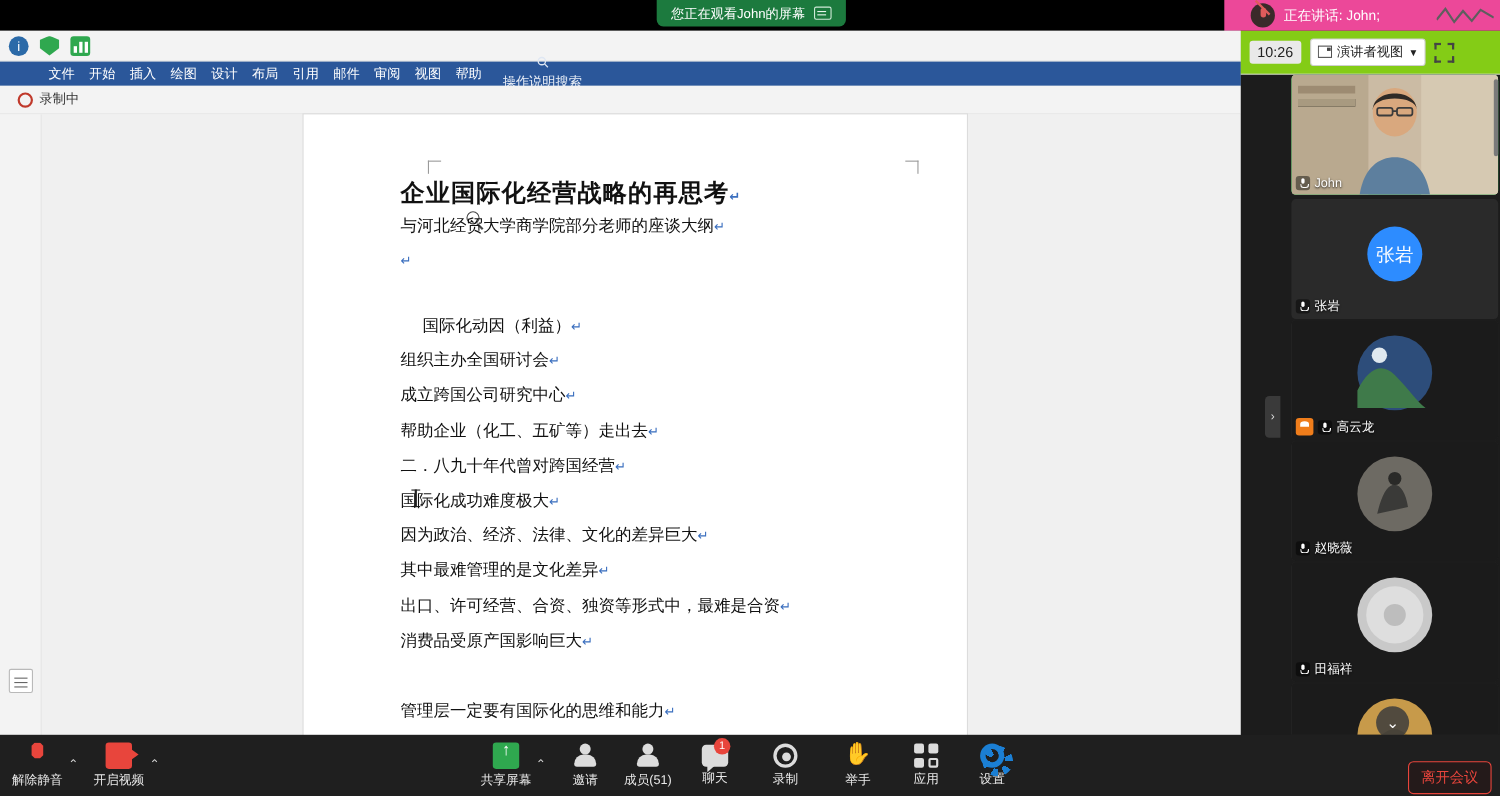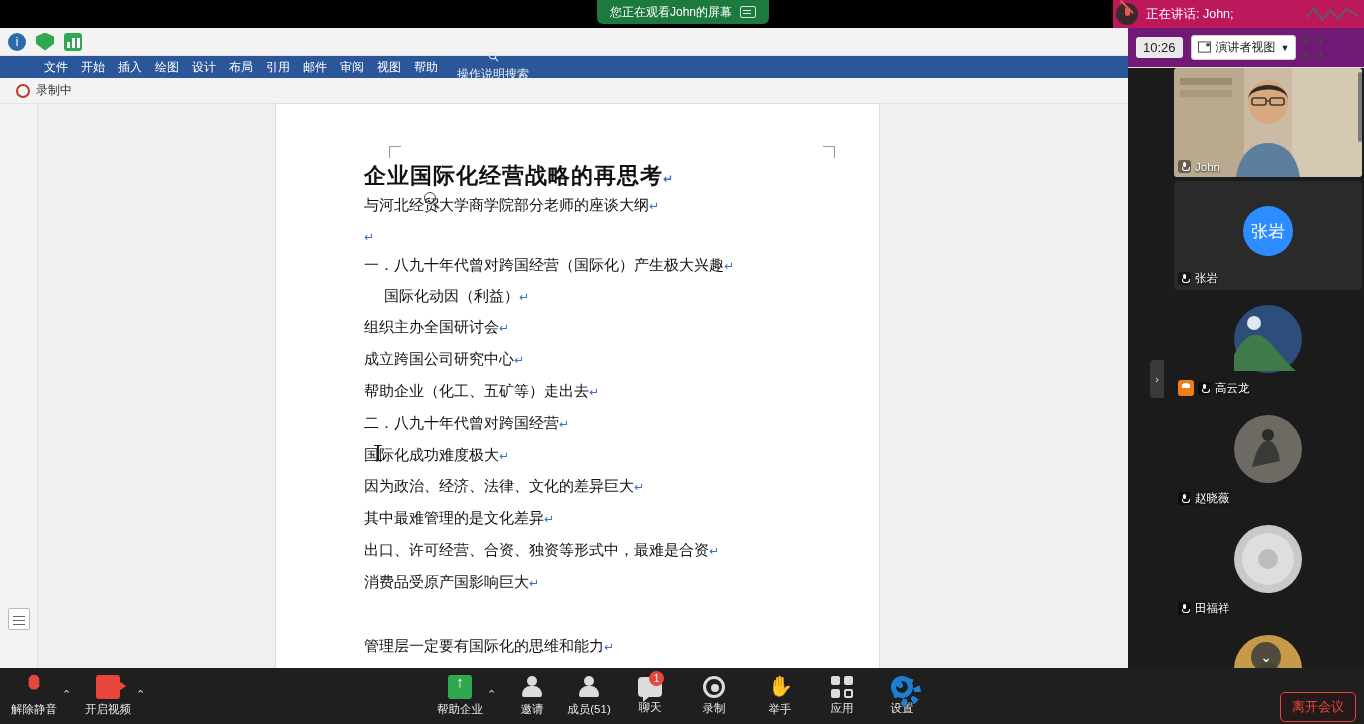--- a/index.html
+++ b/index.html
@@ -25,21 +25,21 @@
     border:1px solid #cfe9d8; border-radius:2px; position:relative; }
   #share-pill .menu-lines:before, #share-pill .menu-lines:after {
     content:""; position:absolute; left:2px; right:4px; height:1px; background:#e8f5ec;
   }
   #share-pill .menu-lines:before { top:3px; }
   #share-pill .menu-lines:after { top:6px; }
 
   
   #speaker-bar {
     position:absolute; left:1113px; top:0; width:251px; height:28px;
-    background:#be185d; display:flex; align-items:center; gap:8px; padding-left:3px;
+    background:#ec4899; display:flex; align-items:center; gap:8px; padding-left:24px;
   }
   #speaker-bar .mic-muted {
     width:22px; height:22px; border-radius:50%;
     background:#3a2a2a; position:relative; display:inline-block;
   }
   #speaker-bar .mic-muted:before {
     content:""; position:absolute; left:9px; top:4px; width:5px; height:9px;
     border-radius:3px; background:#e05b5b;
   }
   #speaker-bar .mic-muted:after {
@@ -136,21 +136,21 @@
     border:1.6px solid #444; border-radius:50%;
   }
   .magnifier:after {
     content:""; position:absolute; right:-5px; bottom:-4px; width:7px; height:1.6px;
     background:#444; transform:rotate(45deg);
   }
 
   
   #zoom-top {
     position:absolute; left:1128px; top:28px; width:236px; height:40px;
-    background:#701a75; border-bottom:1px solid #e0e0e0;
+    background:#84cc16; border-bottom:1px solid #e0e0e0;
     display:flex; align-items:center; gap:8px; padding-left:8px;
   }
   #clock { font-size:13px; color:#222; background:#e9e9e9; padding:3px 7px; border-radius:3px; }
   #view-select {
     display:flex; align-items:center; gap:5px; font-size:12px; color:#222;
     border:1px solid #cfcfcf; background:#fff; border-radius:3px; padding:3px 6px;
   }
   #fullscreen-btn { width:18px; height:18px; position:relative; }
   #fullscreen-btn span { position:absolute; width:6px; height:6px; }
   #fullscreen-btn .a { left:0; top:0; border-left:2px solid #444; border-top:2px solid #444; }
@@ -342,21 +342,20 @@
 
       <div id="doc-body">
         <div class="doc-title">
           <span>企业国际化经营战略的再思考</span><span class="pilcrow">↵</span>
         </div>
         <div class="doc-sub">
           <span>与河北经贸大学商学院部分老师的座谈大纲</span><span class="pilcrow">↵</span>
         </div>
         <div class="doc-line" style="top:123px; left:88px;"><span class="pilcrow">↵</span></div>
 
-        <div class="doc-line" style="top:152px;"><span>一．八九十年代曾对跨国经营（国际化）产生极大兴趣</span><span class="pilcrow">↵</span></div>
         <div class="doc-line" style="top:183px;margin-left:20px;"><span>国际化动因（利益）</span><span class="pilcrow">↵</span></div>
         <div class="doc-line" style="top:214px;"><span>组织主办全国研讨会</span><span class="pilcrow">↵</span></div>
         <div class="doc-line" style="top:246px;"><span>成立跨国公司研究中心</span><span class="pilcrow">↵</span></div>
         <div class="doc-line" style="top:278px;"><span>帮助企业（化工、五矿等）走出去</span><span class="pilcrow">↵</span></div>
         <div class="doc-line" style="top:310px;"><span>二．八九十年代曾对跨国经营</span><span class="pilcrow">↵</span></div>
         <div class="doc-line" style="top:342px;"><span>国际化成功难度极大</span><span class="pilcrow">↵</span></div>
         <div class="doc-line" style="top:373px;"><span>因为政治、经济、法律、文化的差异巨大</span><span class="pilcrow">↵</span></div>
         <div class="doc-line" style="top:405px;"><span>其中最难管理的是文化差异</span><span class="pilcrow">↵</span></div>
         <div class="doc-line" style="top:437px;"><span>出口、许可经营、合资、独资等形式中，最难是合资</span><span class="pilcrow">↵</span></div>
         <div class="doc-line" style="top:469px;"><span>消费品受原产国影响巨大</span><span class="pilcrow">↵</span></div>
@@ -480,21 +479,21 @@
   <div class="bb-caret" style="left:62px;">⌃</div>
 
   <div class="bb-item" style="left:76px;">
     <span class="glyph g-vid"></span>
     <span class="bb-label">开启视频</span>
   </div>
   <div class="bb-caret" style="left:136px;">⌃</div>
 
   <div class="bb-item" style="left:428px;">
     <span class="glyph g-share"></span>
-    <span class="bb-label">帮助企业</span>
+    <span class="bb-label">共享屏幕</span>
   </div>
   <div class="bb-caret" style="left:487px;">⌃</div>
 
   <div class="bb-item" style="left:500px;">
     <span class="glyph g-people"></span>
     <span class="bb-label">邀请</span>
   </div>
 
   <div class="bb-item" style="left:557px;">
     <span class="glyph g-people"></span>

